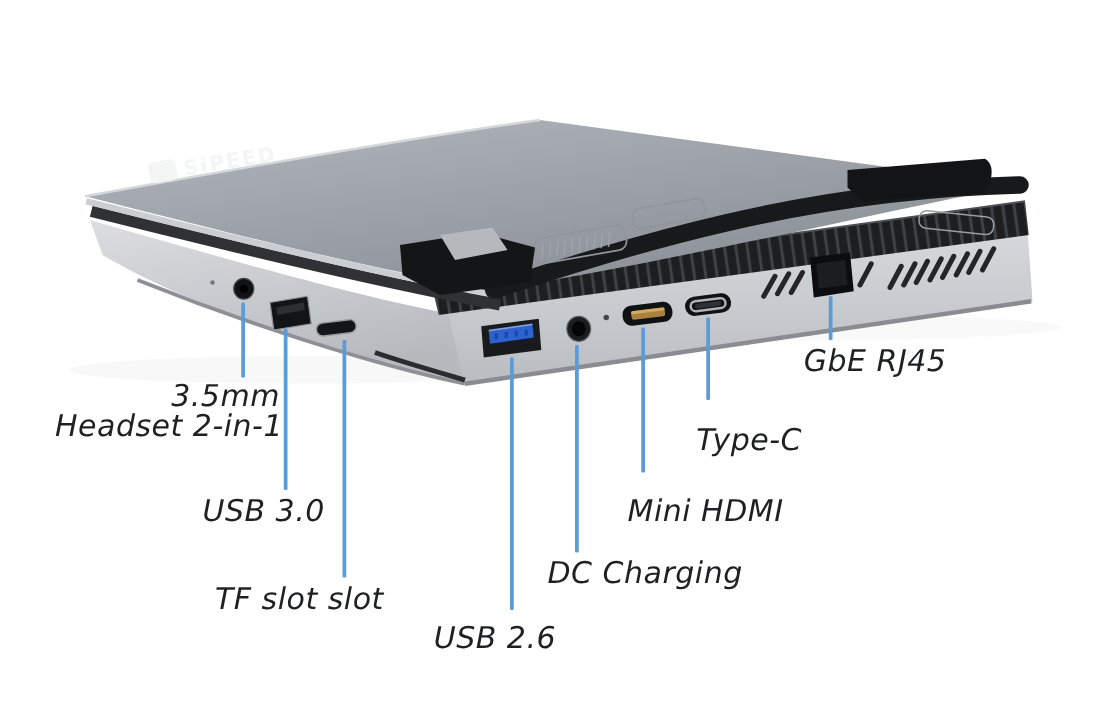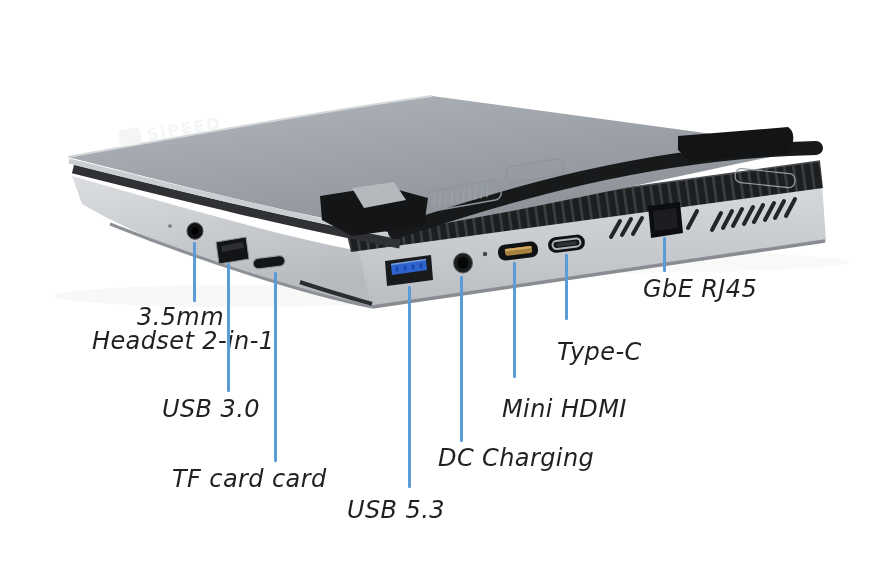--- a/index.html
+++ b/index.html
@@ -184,33 +184,33 @@
     </g>
     <g>
       <path d="M 678,136 L 788,127 Q 796,132 792,146 L 788,154 L 690,161 L 678,150 Z" fill="#131416"></path>
     </g>
   </svg>
 
   <div class="callout-layer" id="callouts">
       <div>
         <div class="callout-line" style="left: 192.5px; top: 242px; height: 60px;"></div>
         <div class="callout-label" style="left: 137px; top: 306px;">3.5mm</div>
-        <div class="callout-label" style="left: 44px; top: 330px; margin-left: 48px;">Headset 2-in-1</div>
+        <div class="callout-label" style="left: 44px; top: 330px;">Headset 2-in-1</div>
       </div>
       <div>
         <div class="callout-line" style="left: 226.5px; top: 263px; height: 129px;"></div>
         <div class="callout-label" style="left: 162px; top: 398px;">USB 3.0</div>
       </div>
       <div>
         <div class="callout-line" style="left: 273.5px; top: 272px; height: 190px;"></div>
-        <div class="callout-label" style="left: 172px; top: 468px;">TF card card</div>
+        <div class="callout-label" style="left: 172px; top: 468px;">TF slot slot</div>
       </div>
       <div>
         <div class="callout-line" style="left: 407.5px; top: 286px; height: 202px;"></div>
-        <div class="callout-label" style="left: 347px; top: 499px;">USB 5.3</div>
+        <div class="callout-label" style="left: 347px; top: 499px;">USB 2.6</div>
       </div>
       <div>
         <div class="callout-line" style="left: 459.5px; top: 276px; height: 166px;"></div>
         <div class="callout-label" style="left: 438px; top: 447px;">DC Charging</div>
       </div>
       <div>
         <div class="callout-line" style="left: 512.5px; top: 262px; height: 116px;"></div>
         <div class="callout-label" style="left: 502px; top: 398px;">Mini HDMI</div>
       </div>
       <div>

